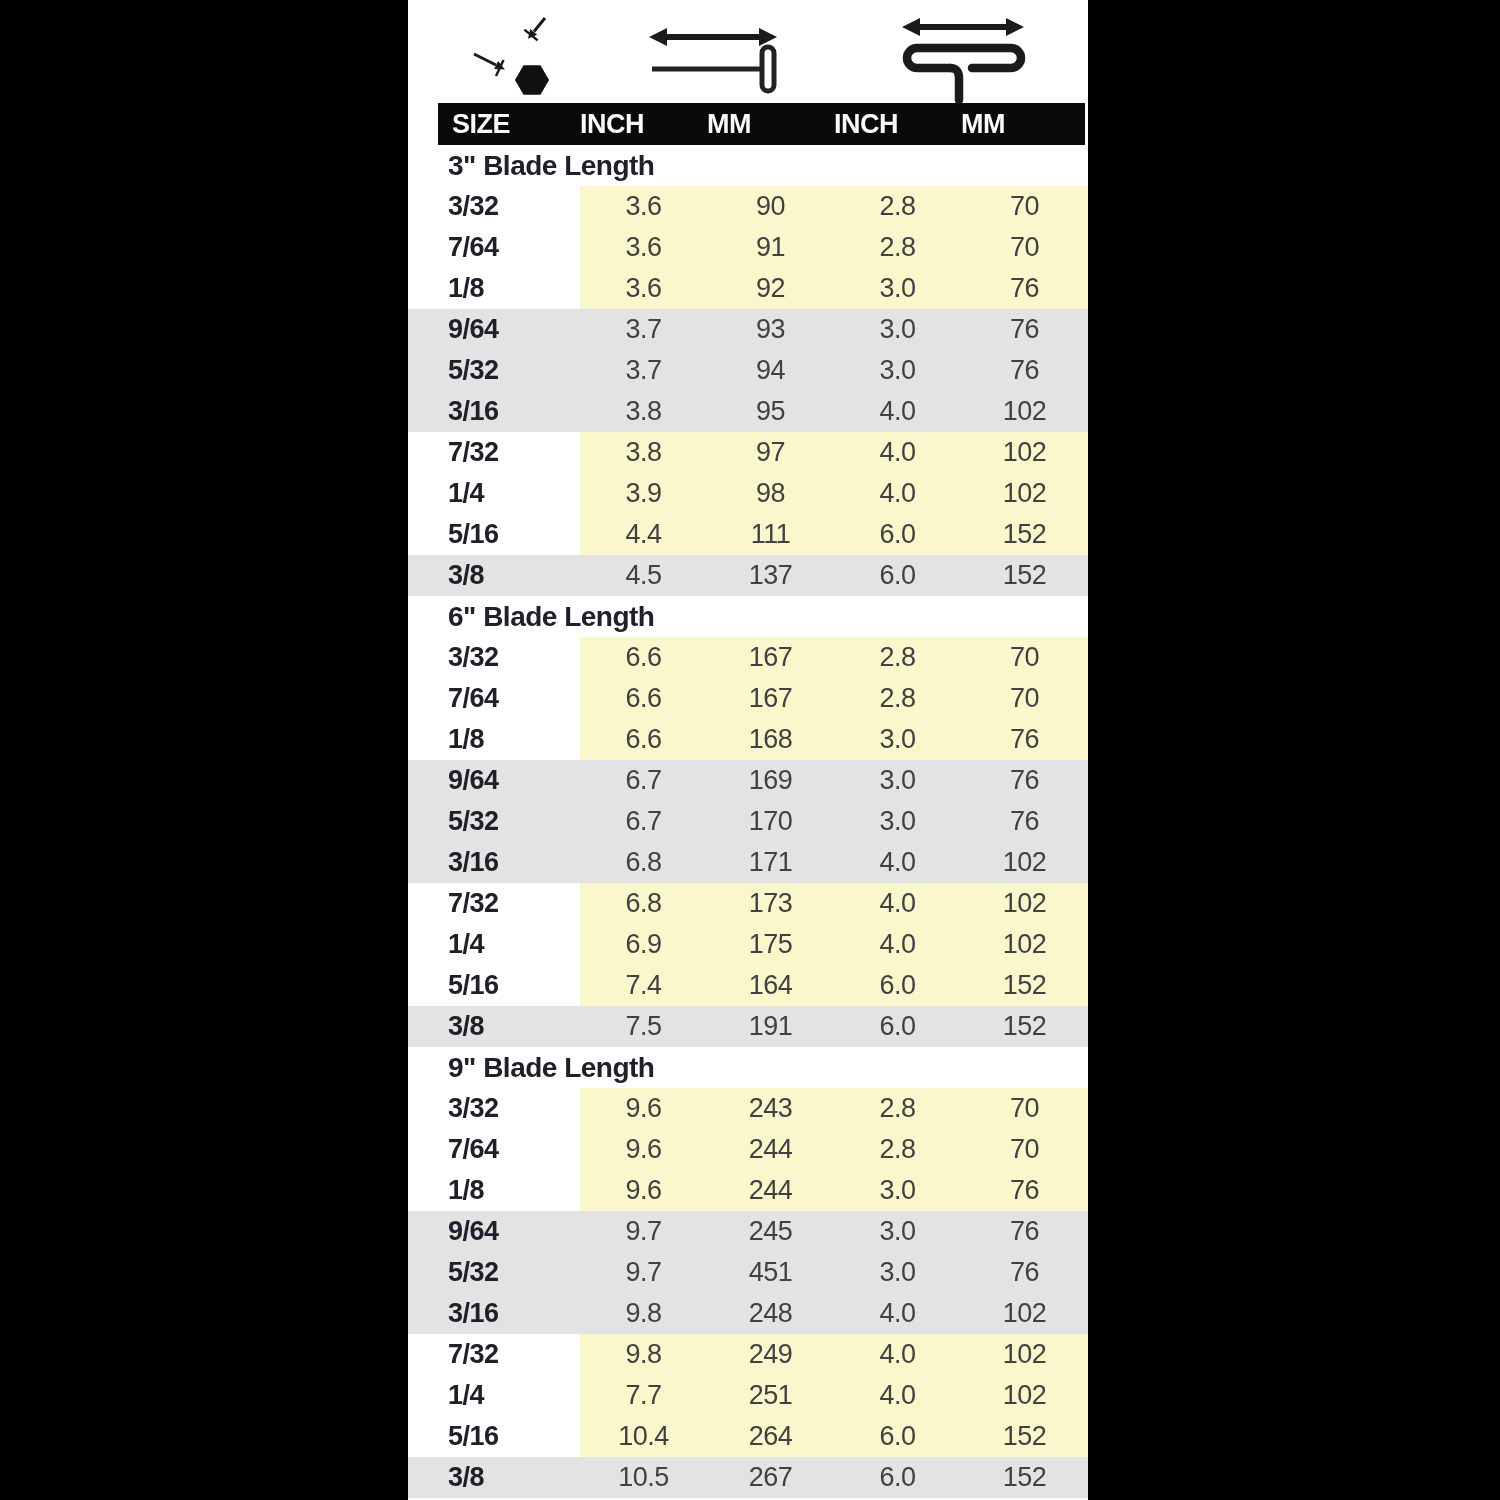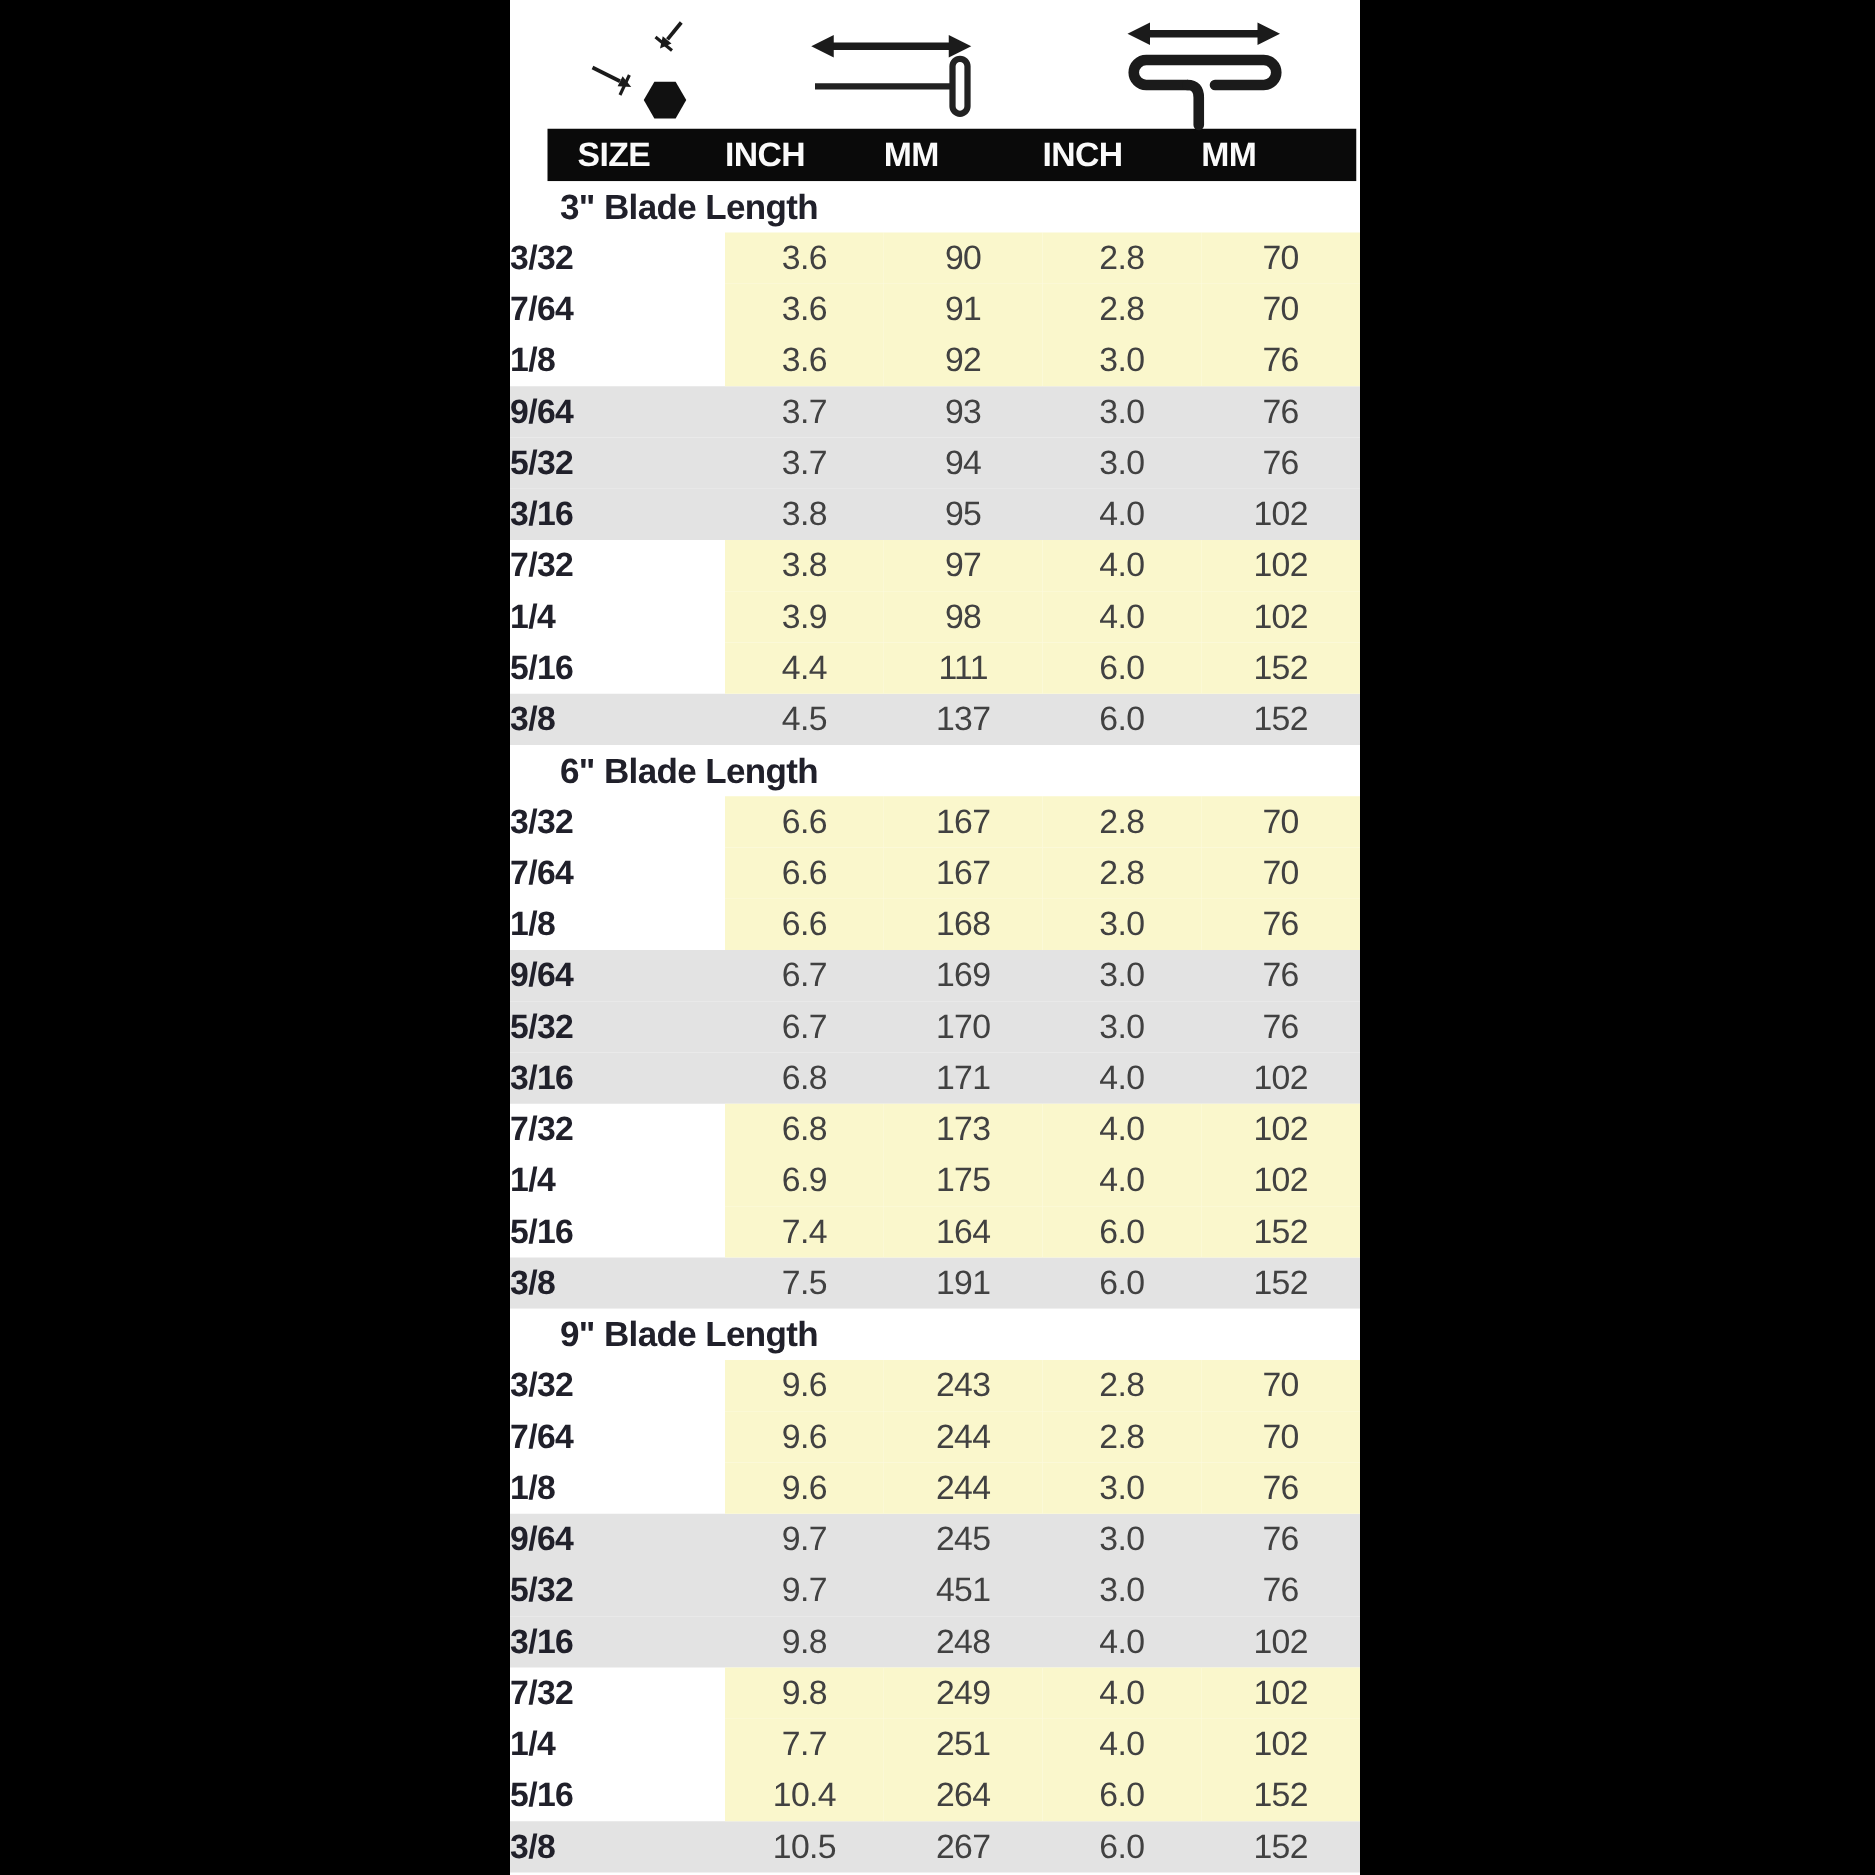--- a/index.html
+++ b/index.html
@@ -31,36 +31,37 @@
     background: var(--header-bg);
     display: grid;
     grid-template-columns: 142px 127px 127px 127px 127px;
     align-items: center;
   }
   .hcell {
     color: var(--header-text);
     font-weight: 700; font-size: 27px;
     text-align: left; letter-spacing: -0.5px;
   }
-  .hcell.first { text-align: left; padding-left: 24px; }
+  .hcell.first { text-align: left; padding-left: 14px; }
   .section-title {
     height: 41px; line-height: 41px;
     padding-left: 40px;
     font-weight: 700; font-size: 28px;
     letter-spacing: -0.5px;
     color: var(--size-text);
     background: #ffffff;
   }
   .row {
     display: grid;
     grid-template-columns: 172px 127px 127px 127px 127px;
     height: 41px;
   }
   .row > div { line-height: 41px; height: 41px; }
   .size {
+    padding-left: 40px;
     font-weight: 700; font-size: 27px;
     letter-spacing: -0.5px;
     color: var(--size-text);
   }
   .val {
     text-align: center;
     font-size: 27px;
     letter-spacing: -0.5px;
     color: var(--value-text);
   }

